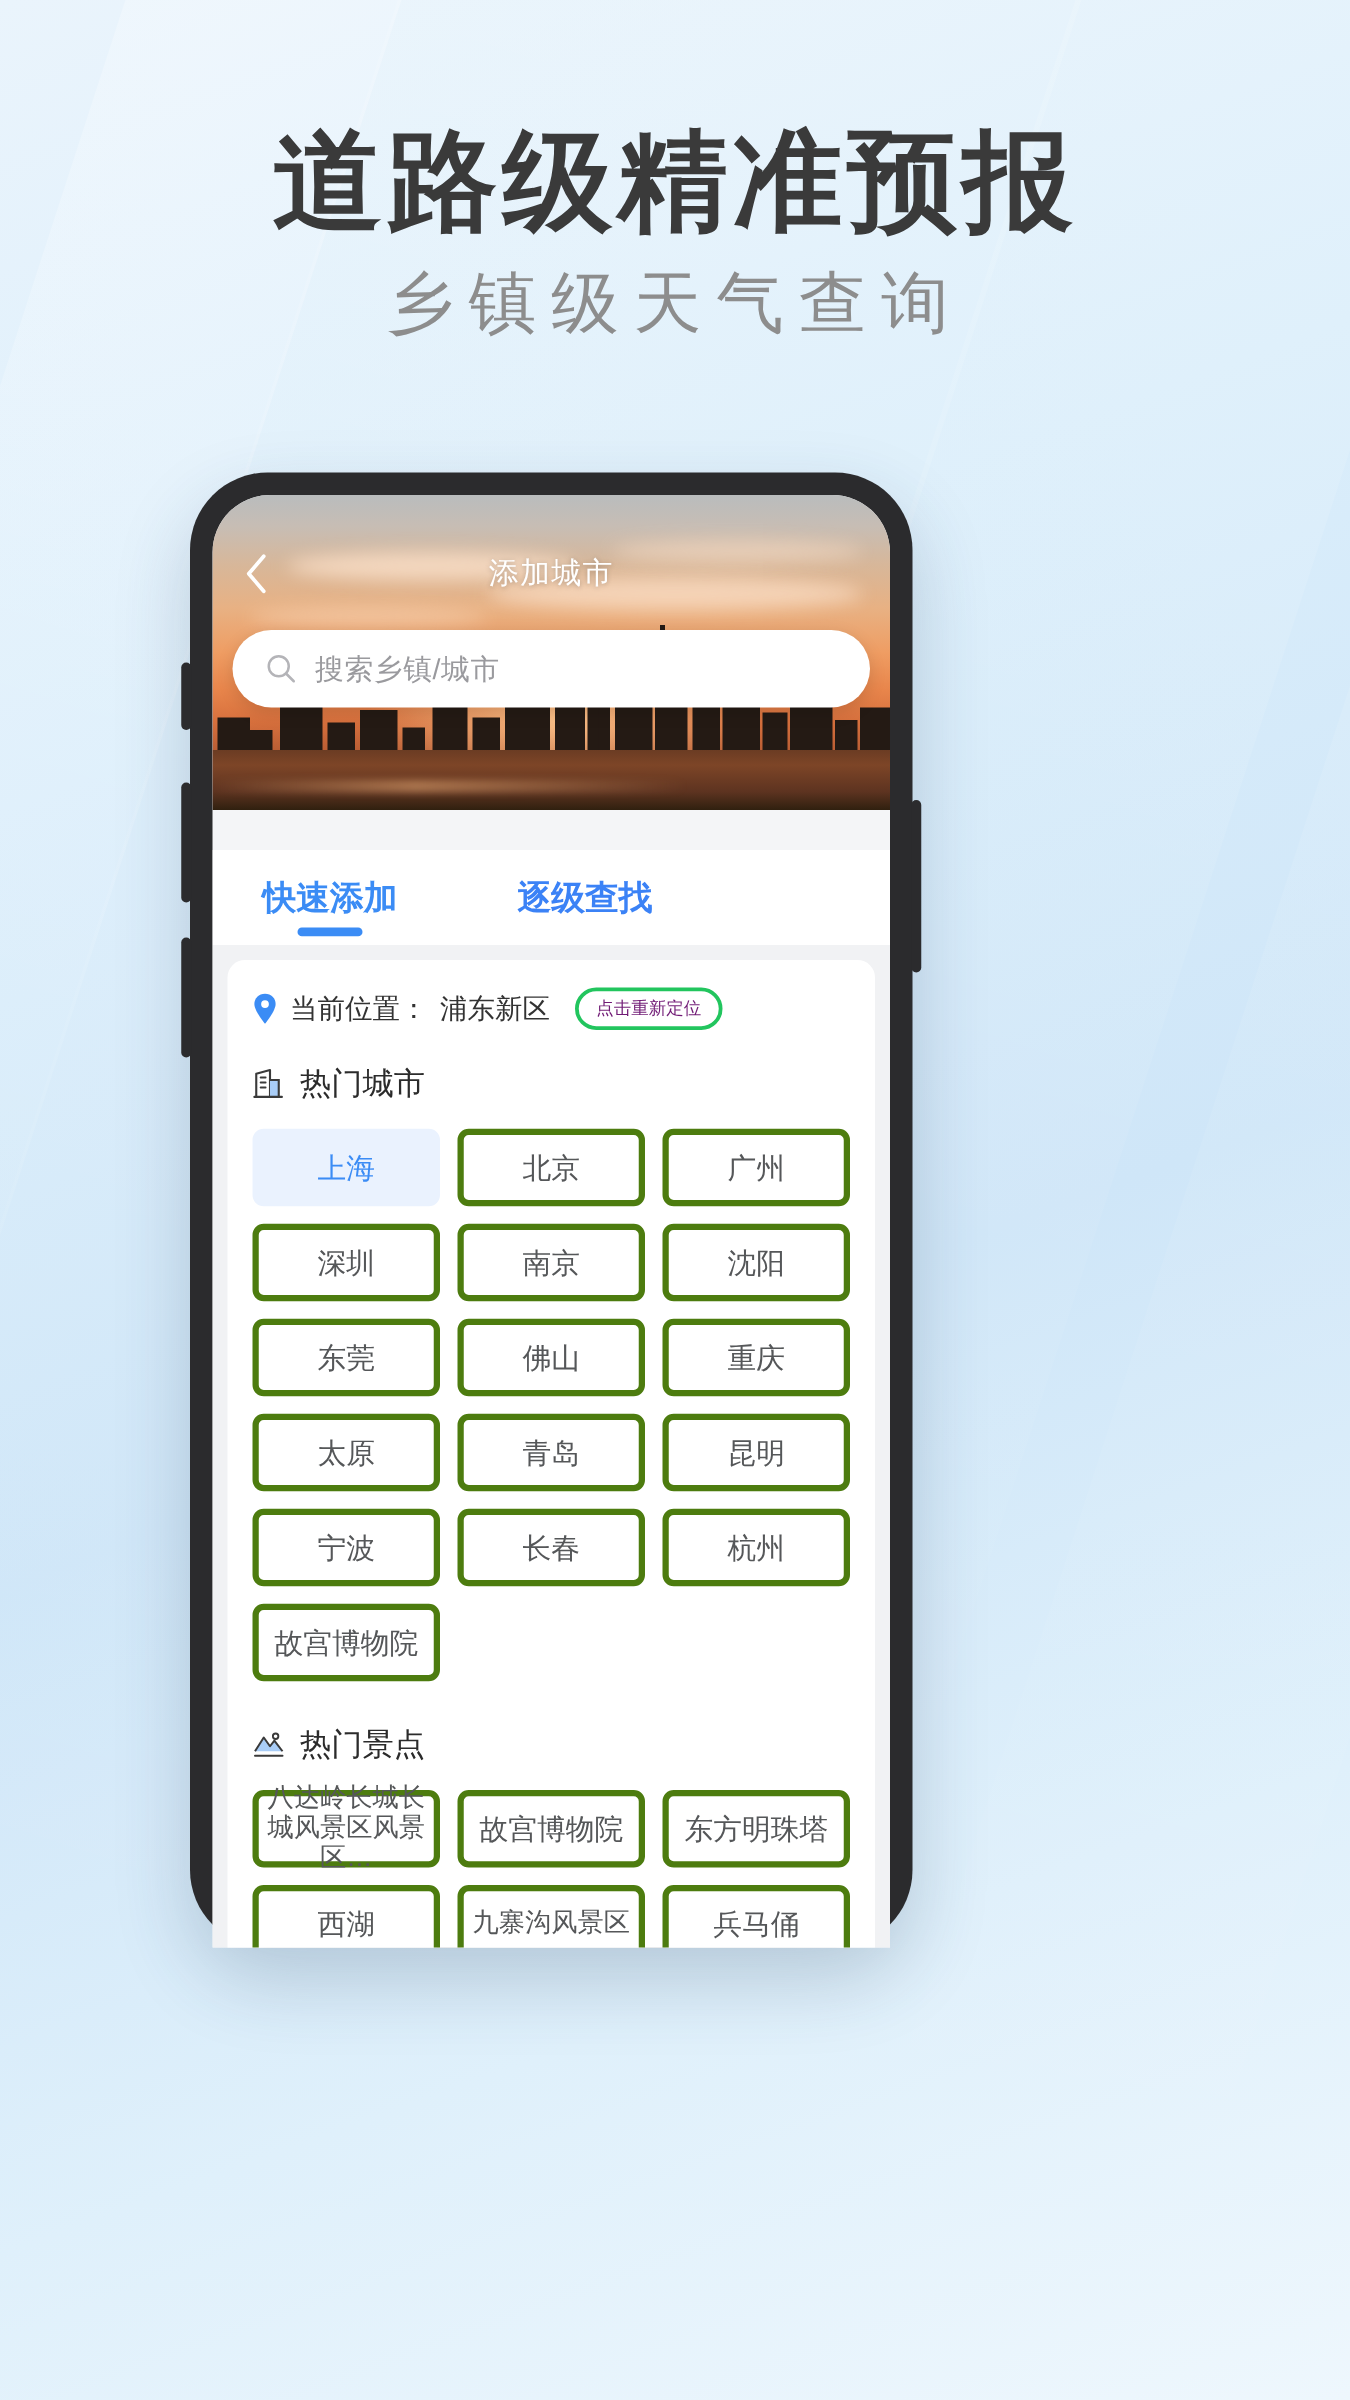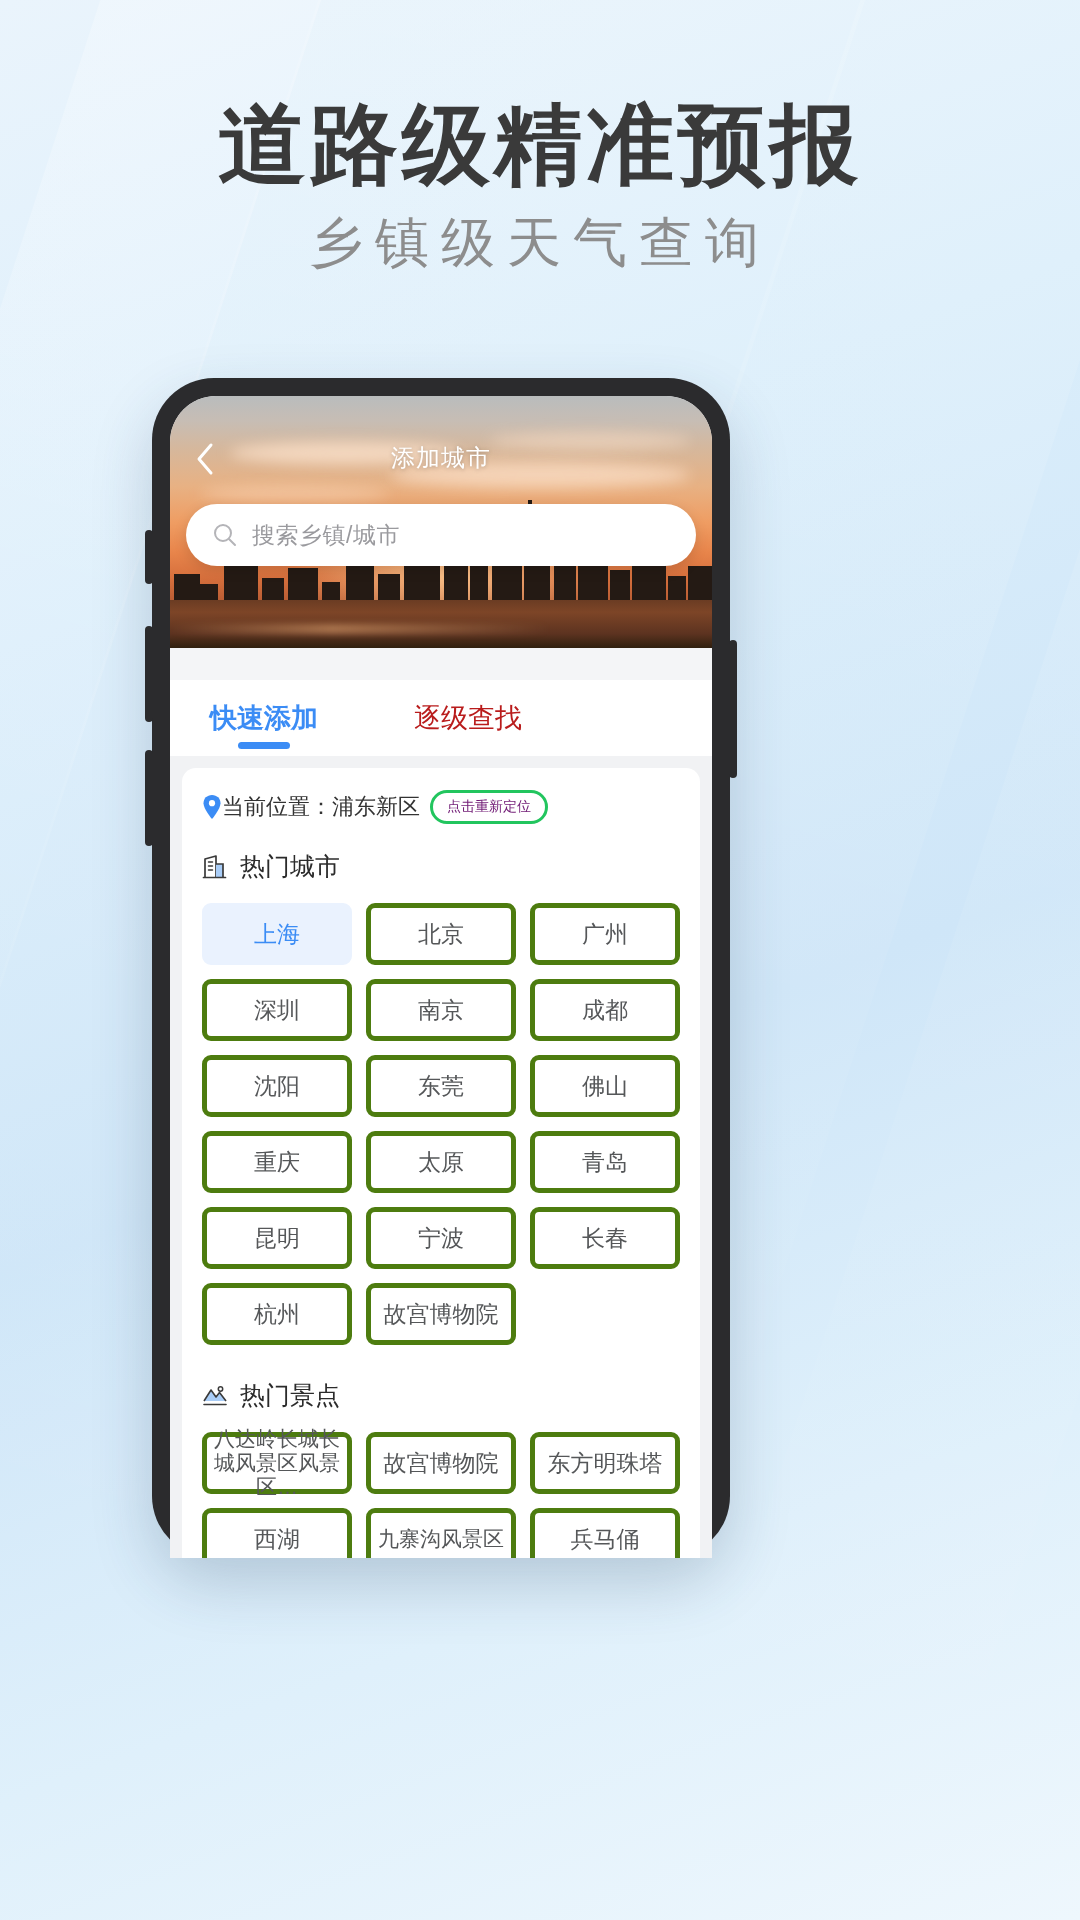--- a/index.html
+++ b/index.html
@@ -144,42 +144,42 @@
 
   
   .tabs {
     position: relative; background: #ffffff; height: 76px;
     display: flex; align-items: center; padding-left: 20px; margin-top: 32px;
   }
   .tab {
     position: relative; padding: 0 20px; height: 74px;
     display: flex; align-items: center; cursor: pointer;
   }
-  .tab .tab-label { font-size: 27px; color: #b91c1c; }
+  .tab .tab-label { font-size: 27px; color: #3b82f6; font-weight: bold; }
   .tab.active .tab-label { color: #3b8cf5; font-weight: 700; }
   .tab.active::after {
     content: ""; position: absolute; left: 50%; transform: translateX(-50%);
     bottom: 6px; width: 52px; height: 7px; border-radius: 4px; background: #3b8cf5;
   }
   .tab.second { margin-left: 56px; }
 
   
   .content {
     position: relative;
     background: #f1f2f4;
     padding: 12px;
     height: calc(100% - 252px - 74px);
     overflow: hidden;
   }
   .card {
     background: #ffffff; border-radius: 14px;
     padding: 22px 20px 26px 20px;
   }
   .loc-row {
-    display: flex; align-items: center; 
+    display: flex; align-items: center; gap: 10px;
     margin-bottom: 26px;
   }
   .pin-icon { width: 20px; height: 26px; flex: none; }
   .loc-text { font-size: 22px; color: #333; white-space: nowrap; }
   .reloc-btn {
     margin-left: 10px;
     border: 3px solid #22c55e; color: #701a75;
     border-radius: 20px; padding: 5px 14px;
     font-size: 14px; white-space: nowrap; cursor: pointer;
     background: #fff;
@@ -322,21 +322,20 @@
             </svg>
           </span>
           <span class="section-title">热门城市</span>
         </div>
         <div class="grid" id="hot-cities-grid">
             <div class="chip selected">上海</div>
             <div class="chip">北京</div>
             <div class="chip">广州</div>
             <div class="chip">深圳</div>
             <div class="chip">南京</div>
-            <div class="chip">成都</div>
             <div class="chip">沈阳</div>
             <div class="chip">东莞</div>
             <div class="chip">佛山</div>
             <div class="chip">重庆</div>
             <div class="chip">太原</div>
             <div class="chip">青岛</div>
             <div class="chip">昆明</div>
             <div class="chip">宁波</div>
             <div class="chip">长春</div>
             <div class="chip">杭州</div>

